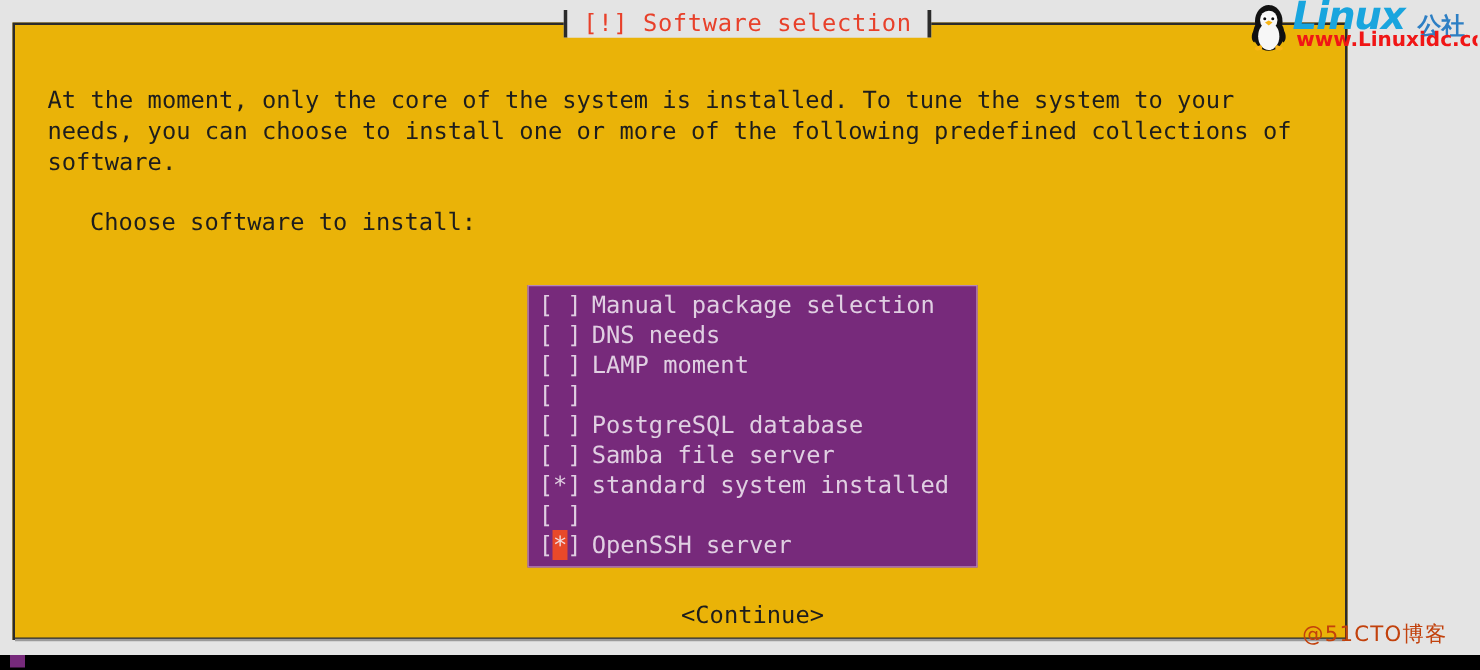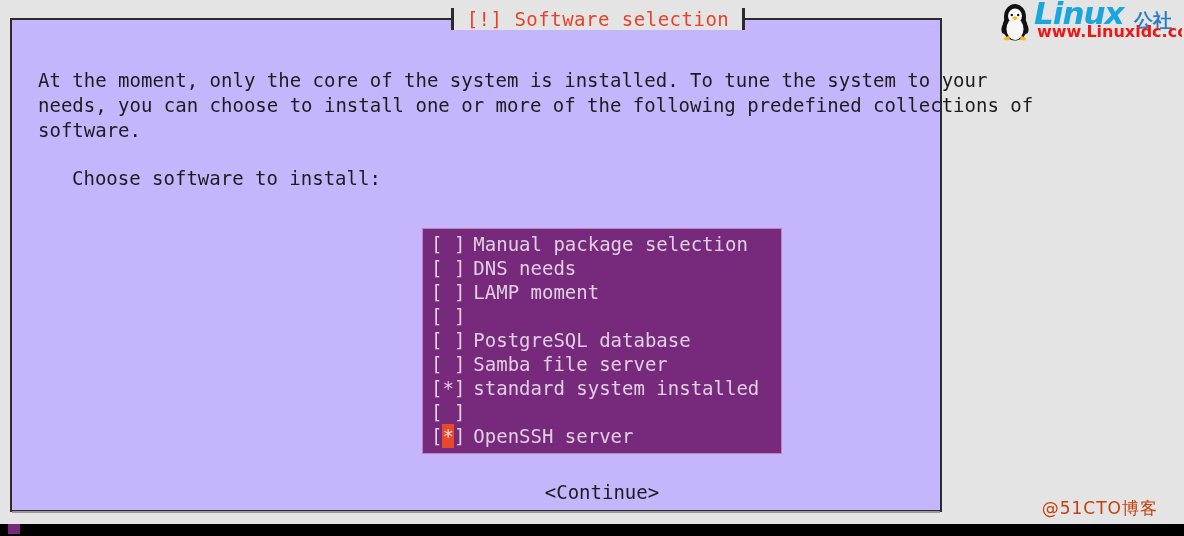--- a/index.html
+++ b/index.html
@@ -39,25 +39,25 @@
     width: 12px;
     height: 10px;
     background: #772a7b;
   }
 
   
   #dialog {
     position: absolute;
     left: 10px;
     top: 18px;
-    width: 932px;
+    width: 1068px;
     height: 494px;
     box-sizing: border-box;
     border: 2px solid #2b2b2b;
-    background: #c4b5fd;
+    background: #eab308;
   }
   
   #dialog::after {
     content: "";
     position: absolute;
     left: 0; right: 0; bottom: -3px;
     height: 2px;
     background: #9a9a9a;
   }
 

